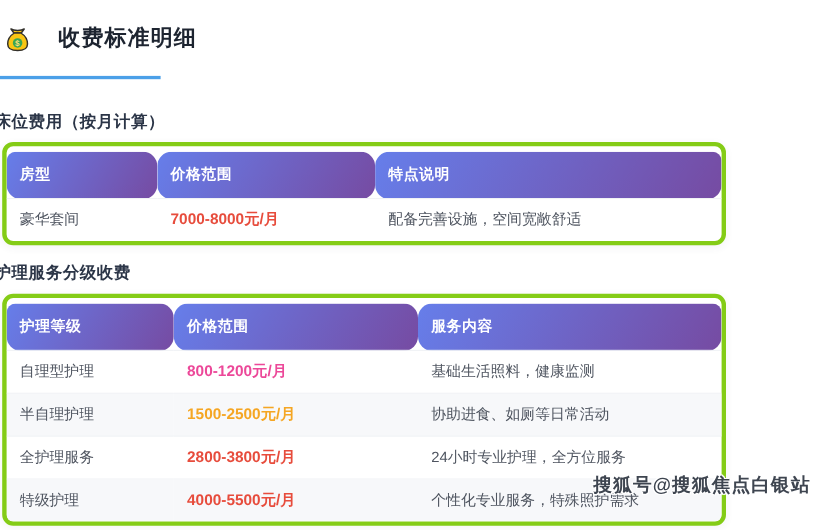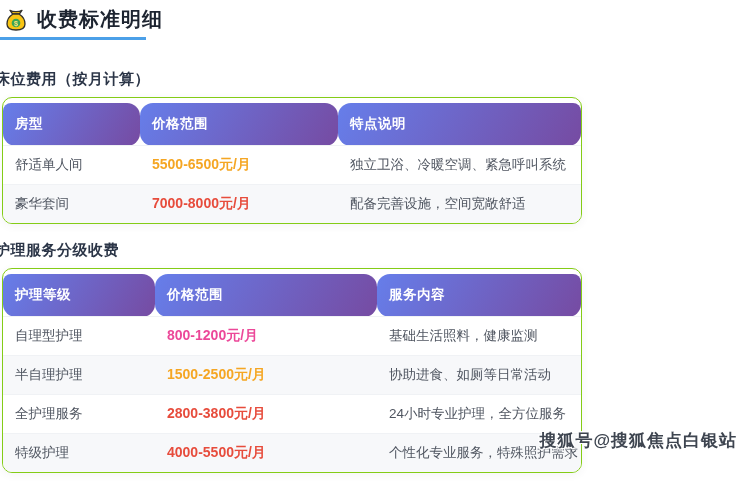--- a/index.html
+++ b/index.html
@@ -3,32 +3,32 @@
 <meta charset="utf-8">
 <style>
   html,body{margin:0;padding:0;}
   body{
     width:740px;height:482px;overflow:hidden;background:#ffffff;
     font-family:"Liberation Sans","DejaVu Sans",sans-serif;
     position:relative;
   }
   
   .title-row{display:flex;align-items:center;gap:9px;padding:7px 0 0 4px;}
-  .title-row h1{margin:0;font-size:20px;line-height:25px;font-weight:bold;color:#1d2430;letter-spacing:1px;}
+  .title-row h1{margin:16px;font-size:20px;line-height:25px;font-weight:bold;color:#1d2430;letter-spacing:1px;}
   .money-icon{width:24px;height:24px;flex:0 0 auto;display:block;}
   .title-underline{width:146px;height:3px;background:#4ba0e8;margin-top:5px;}
 
   
   .section-title{font-size:15px;line-height:18px;font-weight:bold;color:#2b3547;margin:0 0 0 -5px;letter-spacing:.5px;}
   #section-0{margin-top:30px;}
   #section-1{margin-top:17px;}
 
   .card{
-    width:580px;margin:9px 0 0 2px;background:#fff;
-    border:1px solid #84cc16;border-radius:10px;
+    width:658px;margin:9px 0 0 2px;background:#fff;
+    border:4px solid #84cc16;border-radius:10px;
     box-shadow:0 2px 8px rgba(60,70,90,.06);
     padding-top:5px;overflow:hidden;box-sizing:border-box;
   }
   table{width:100%;border-collapse:collapse;table-layout:fixed;}
   thead th{
     background:linear-gradient(120deg,var(--hg-start),var(--hg-end));
     color:#fff;font-size:13.5px;font-weight:bold;text-align:left;
     height:42px;padding:0 12px;letter-spacing:.5px;border-radius:13px;
   }
   thead th:first-child{border-top-left-radius:8px;}
@@ -78,25 +78,20 @@
         </colgroup>
       <thead>
           <tr>
             <th>房型</th>
             <th>价格范围</th>
             <th>特点说明</th>
           </tr>
         </thead>
       <tbody>
           <tr>
-            <td>舒适单人间</td>
-            <td class="price-cell" style="color: rgb(245, 166, 35);">5500-6500元/月</td>
-            <td>独立卫浴、冷暖空调、紧急呼叫系统</td>
-          </tr>
-          <tr>
             <td>豪华套间</td>
             <td class="price-cell" style="color: rgb(231, 76, 60);">7000-8000元/月</td>
             <td>配备完善设施，空间宽敞舒适</td>
           </tr>
         </tbody>
     </table>
   </div>
 </section>
 
 <section id="section-1">

